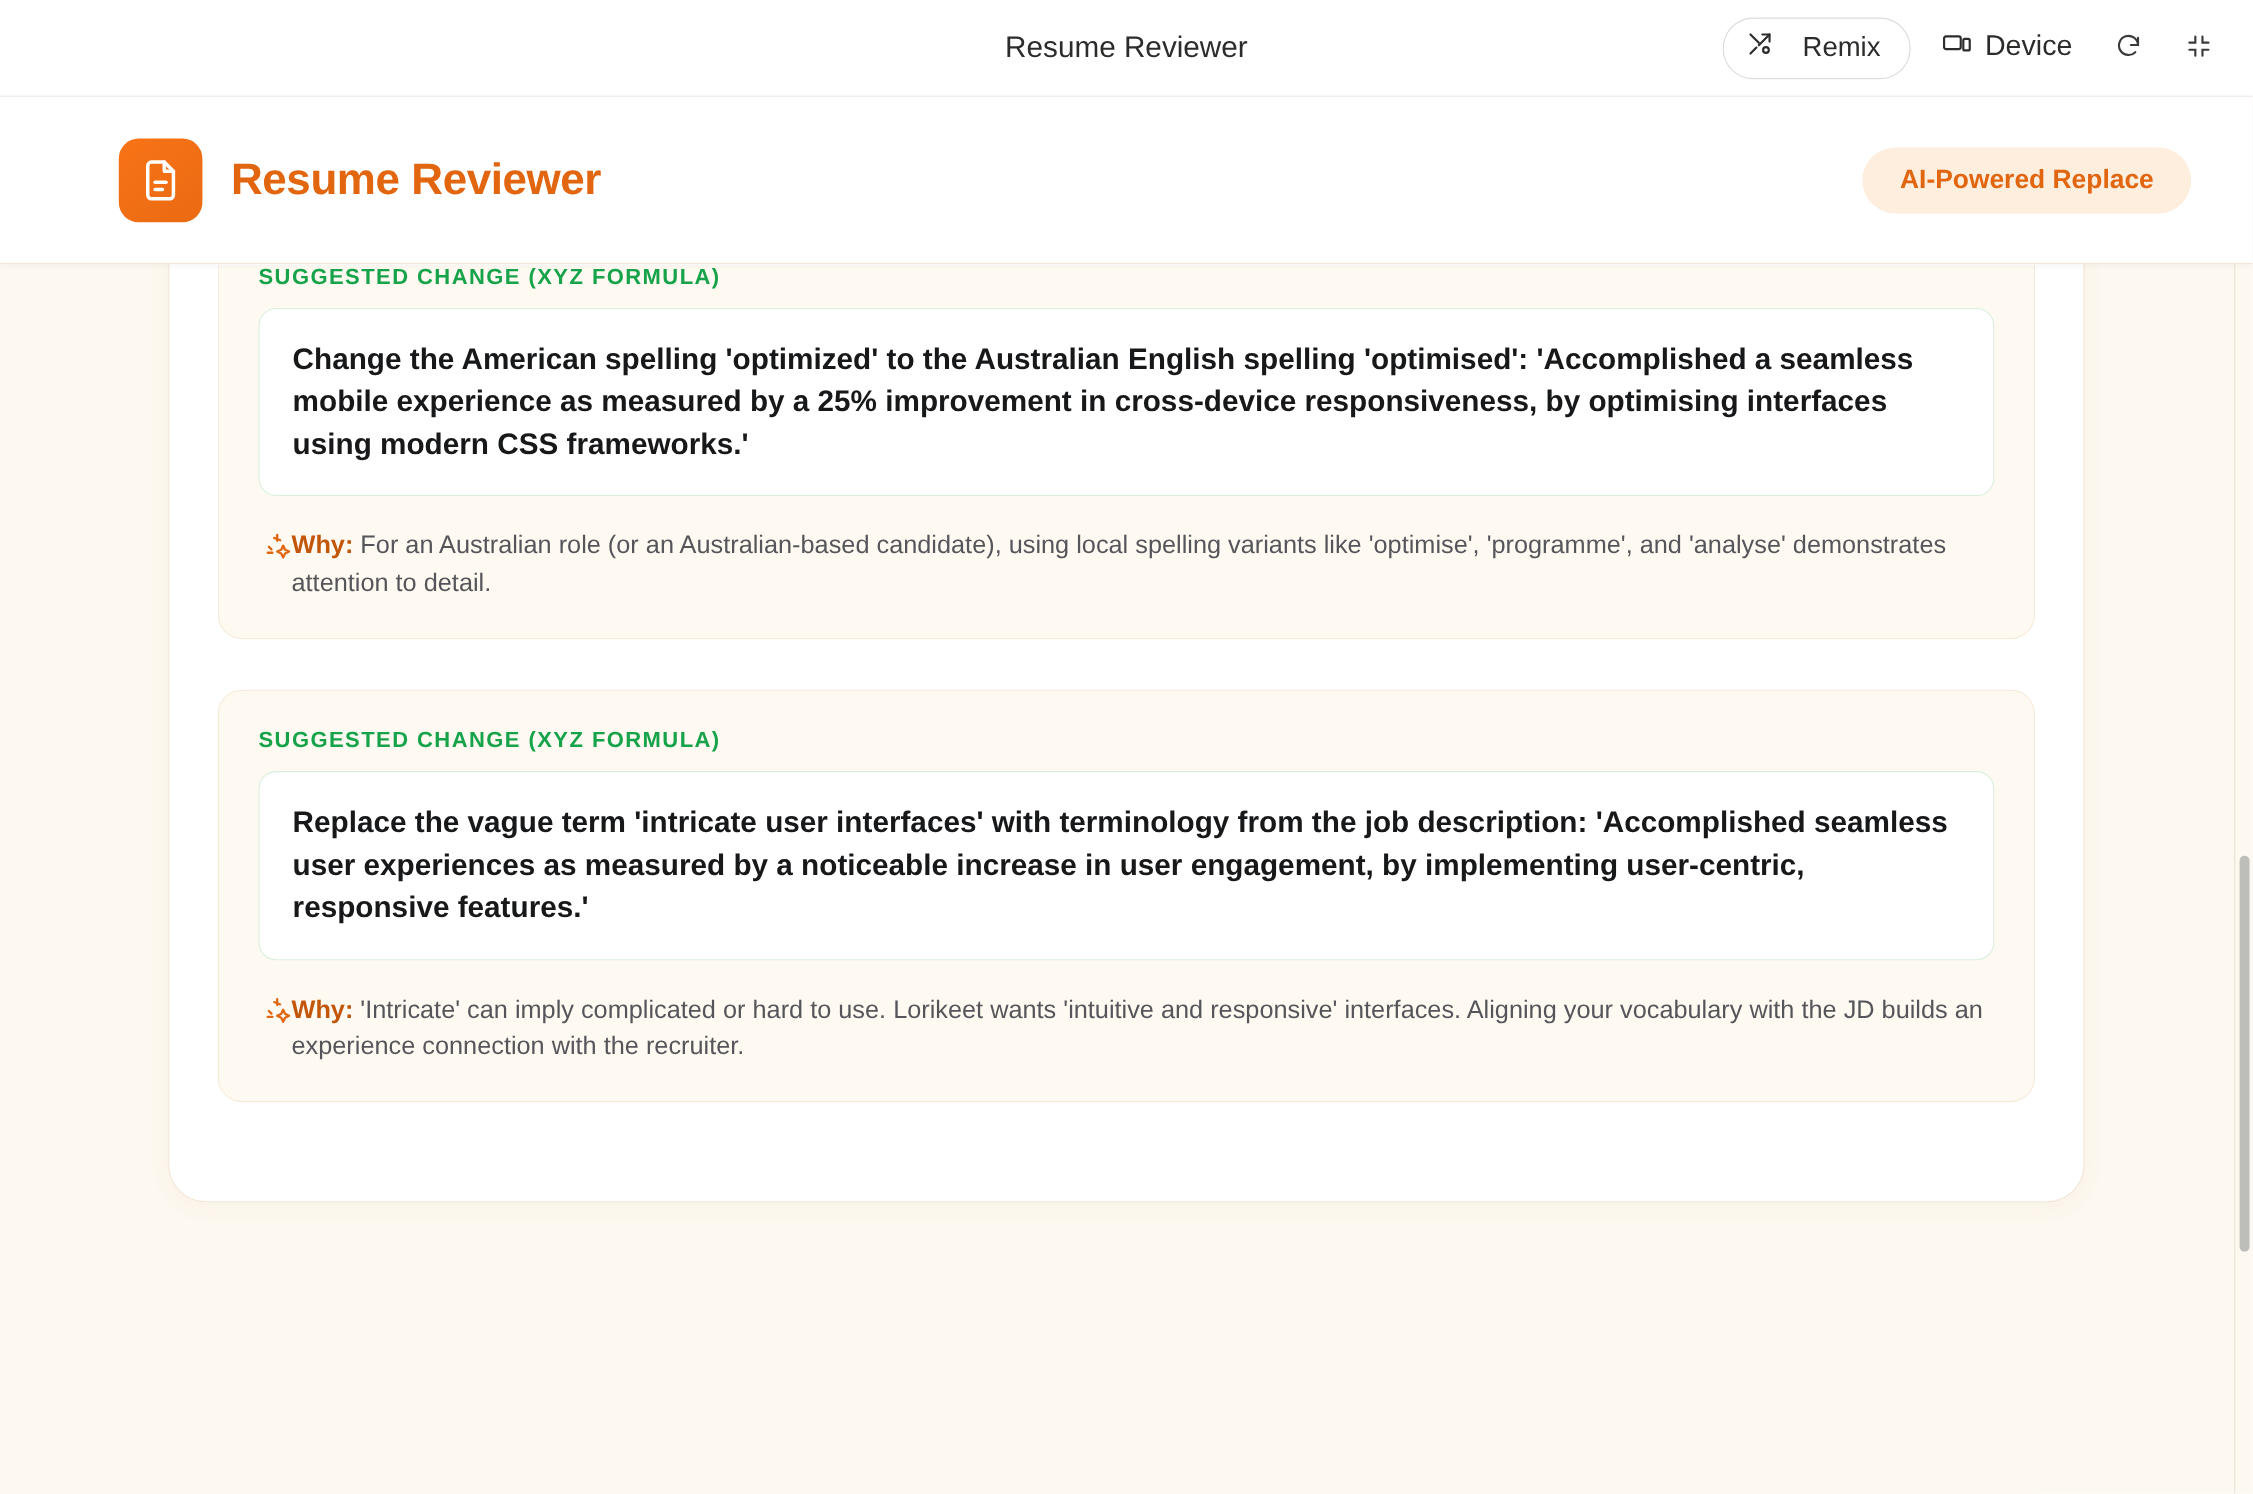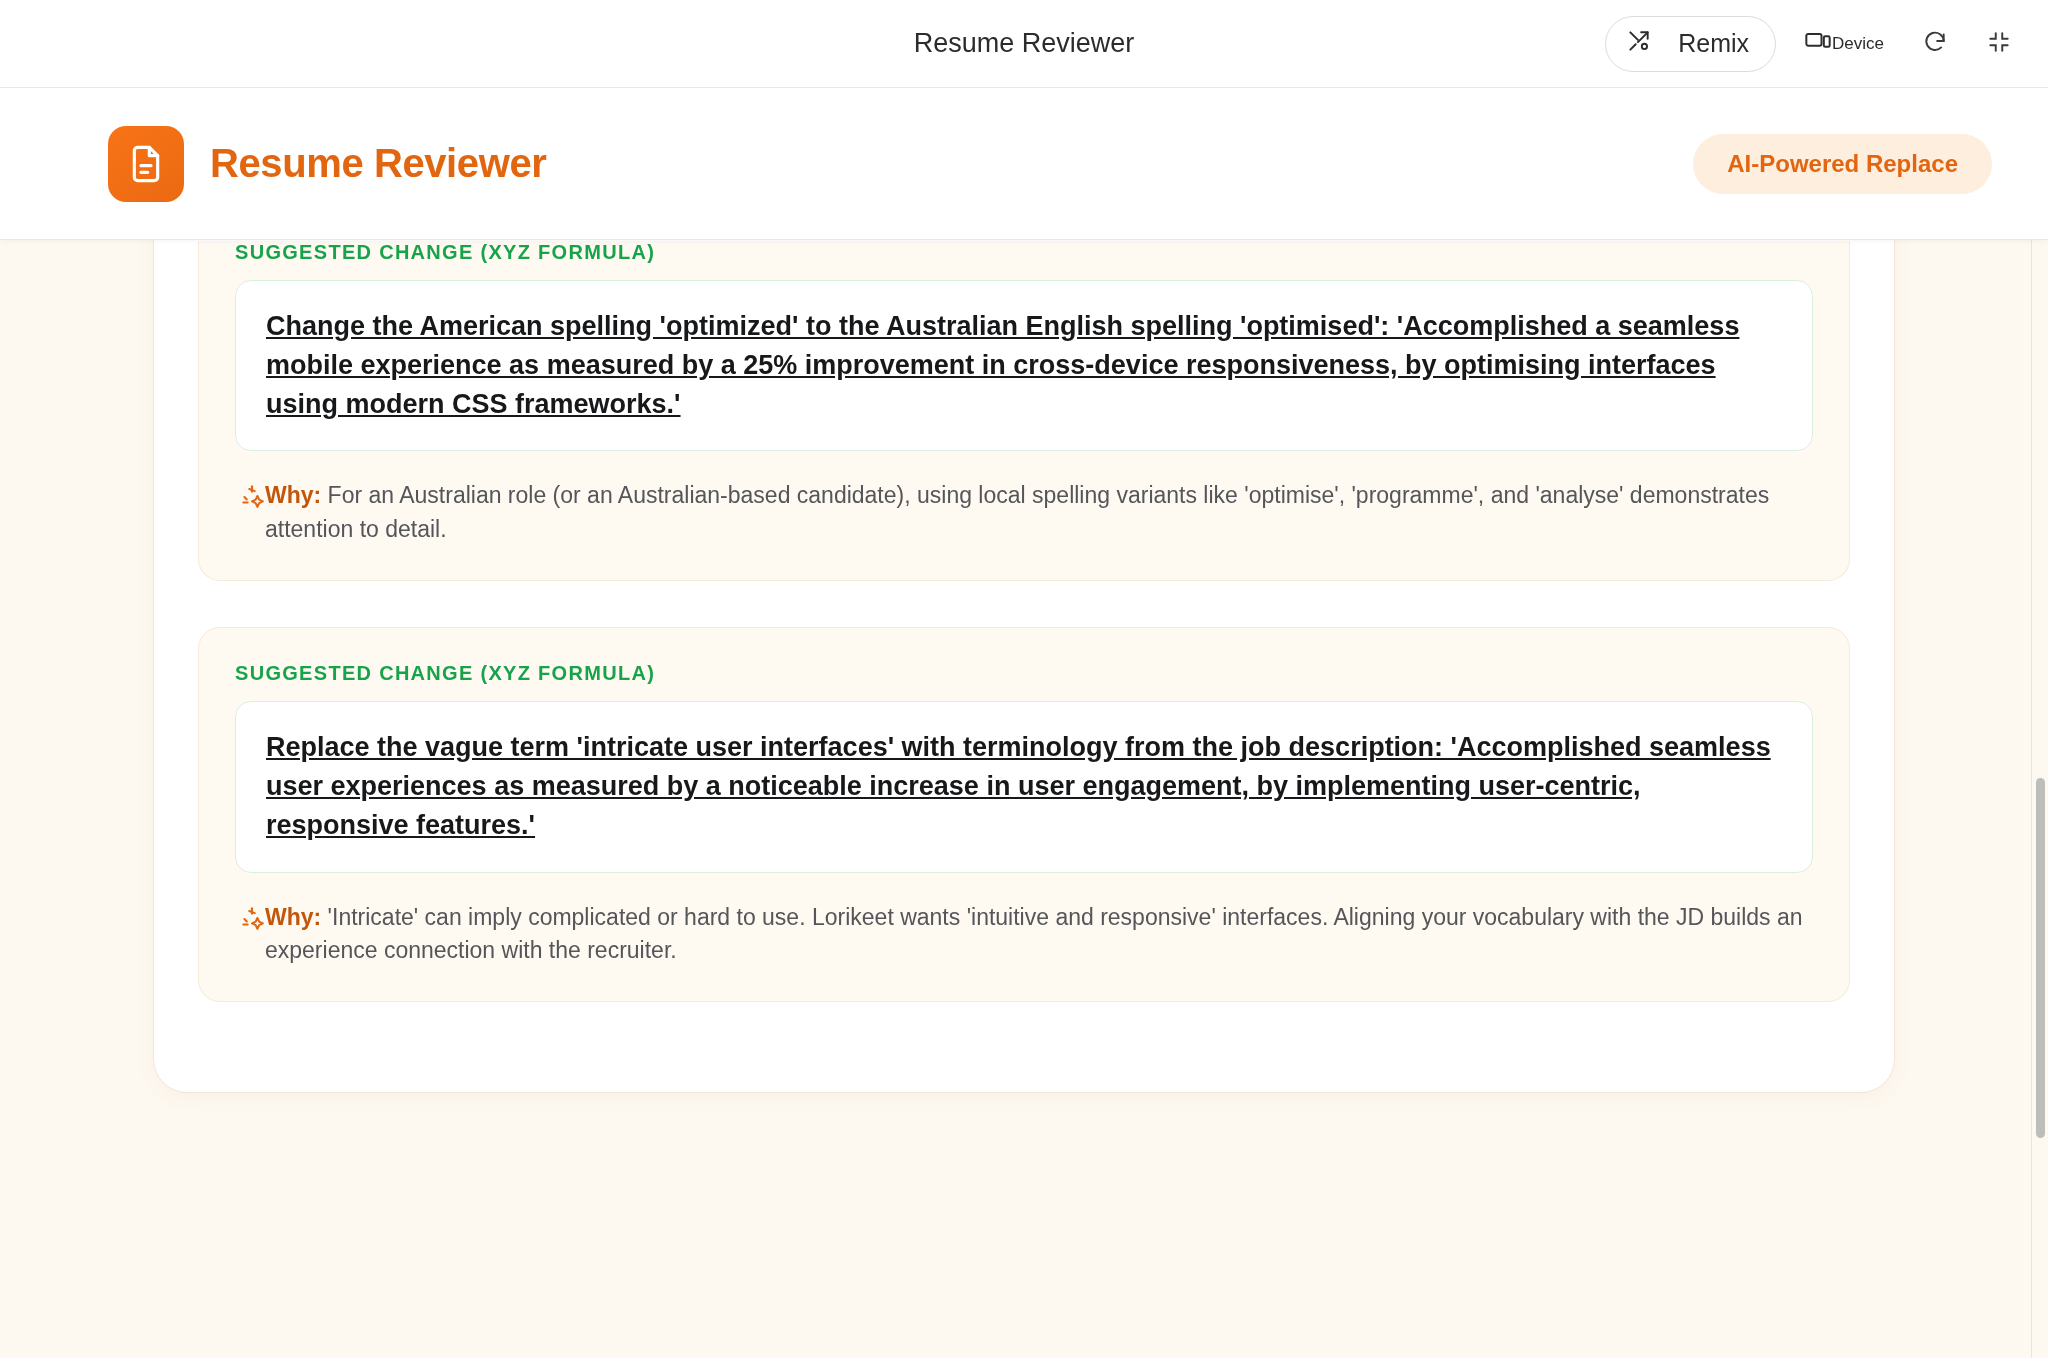--- a/index.html
+++ b/index.html
@@ -47,23 +47,23 @@
     border-radius: 999px;
     padding: 11px 26px 11px 20px;
     font-size: 25px;
     color: #2c2c2b;
     background: #fff;
     cursor: pointer;
     height: 56px;
   }
   .device-btn {
     display: flex;
-    align-items: center;
-    gap: 0;
-    font-size: 17px;
+    align-items: flex-start;
+    gap: 12px;
+    font-size: 26px;
     color: #2c2c2b;
     background: transparent;
     border: none;
     cursor: pointer;
     padding: 8px 10px;
   }
   .icon-btn {
     width: 46px; height: 46px;
     display: flex; align-items: center; justify-content: center;
     background: transparent; border: none; cursor: pointer;
@@ -180,21 +180,20 @@
   .suggested-box {
     background: #ffffff;
     border: 1px solid #d9f0de;
     border-radius: 16px;
     padding: 26px 30px;
     font-size: 27px;
     line-height: 1.45;
     font-weight: bold;
     color: #17181a;
     margin-bottom: 28px;
-    text-decoration: underline;
   }
   .why-row {
     display: flex;
     align-items: flex-start;
     padding-left: 4px;
   }
   .why-icon { flex: 0 0 auto; margin-top: 4px; }
   .why-text {
     font-size: 23px;
     line-height: 1.45;

